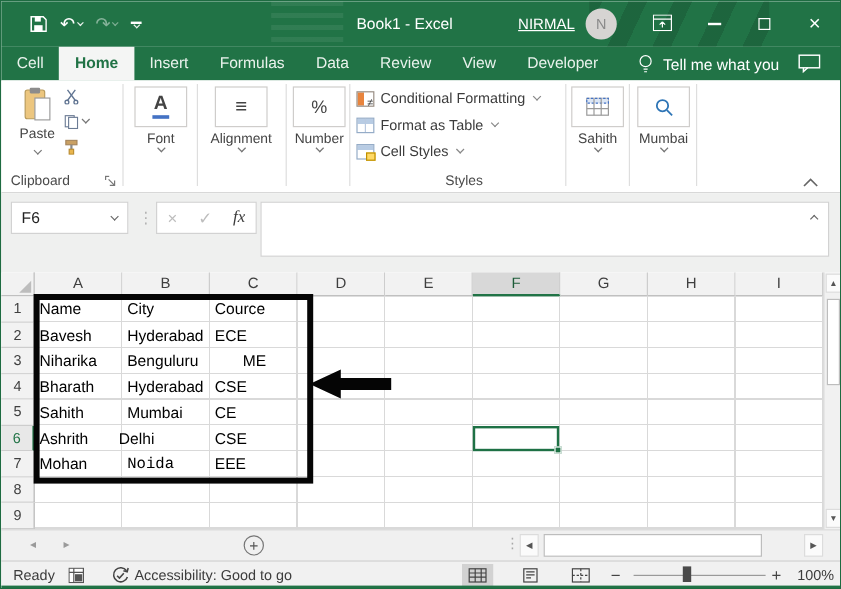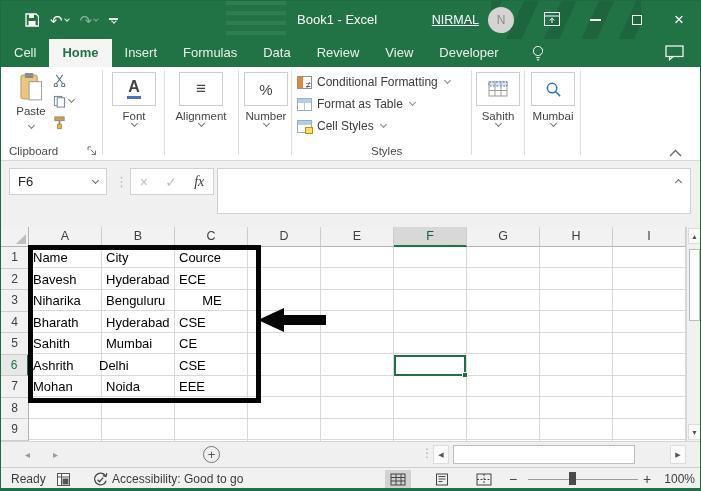--- a/index.html
+++ b/index.html
@@ -198,20 +198,21 @@
         <div class="rtab">Data</div>
         <div class="rtab">Review</div>
         <div class="rtab">View</div>
         <div class="rtab">Developer</div>
       </div>
     <div class="tellme">
       <svg width="12" height="17" viewBox="0 0 12 17" fill="none" stroke="#fff">
           <circle cx="6" cy="6" r="4.6"></circle>
           <path d="M4.3 12.6 h3.4 M4.8 14.8 h2.4"></path>
         </svg>
+      <span>Tell me what you</span>
     </div>
     <div class="tab-spacer"></div>
     <div class="comment-wrap">
       <svg width="19" height="16" viewBox="0 0 19 16" fill="none" stroke="#fff" stroke-width="1.2">
           <rect x="1" y="1" width="17" height="10.5"></rect>
           <path d="M4.5 11.5 v3.2 l3.6 -3.2"></path>
         </svg>
     </div>
   </div>
 
@@ -405,21 +406,21 @@
         <div class="dcell" style="left: 28px; top: 84.5px;">Bharath</div>
         <div class="dcell" style="left: 101px; top: 84.5px;">Hyderabad</div>
         <div class="dcell" style="left: 174px; top: 84.5px;">CSE</div>
         <div class="dcell" style="left: 28px; top: 106px;">Sahith</div>
         <div class="dcell" style="left: 101px; top: 106px;">Mumbai</div>
         <div class="dcell" style="left: 174px; top: 106px;">CE</div>
         <div class="dcell" style="left: 28px; top: 127.5px;">Ashrith</div>
         <div class="dcell" style="left: 94px; top: 127.5px;">Delhi</div>
         <div class="dcell" style="left: 174px; top: 127.5px;">CSE</div>
         <div class="dcell" style="left: 28px; top: 149px;">Mohan</div>
-        <div class="dcell" style="left: 101px; top: 149px;">Noida</div>
+        <div class="dcell" style="left: 101px; top: 149px; font-family: Liberation Mono, monospace;">Noida</div>
         <div class="dcell" style="left: 174px; top: 149px;">EEE</div>
       </div>
     <div class="acell">
         <span class="handle"></span>
       </div>
     <div class="ann-rect"></div>
     <div class="ann-arrow">
       <svg width="70" height="28" viewBox="0 0 70 28">
           <polygon points="0,14 26,2 26,9 68,9 68,19 26,19 26,26" fill="#050505"></polygon>
         </svg>

